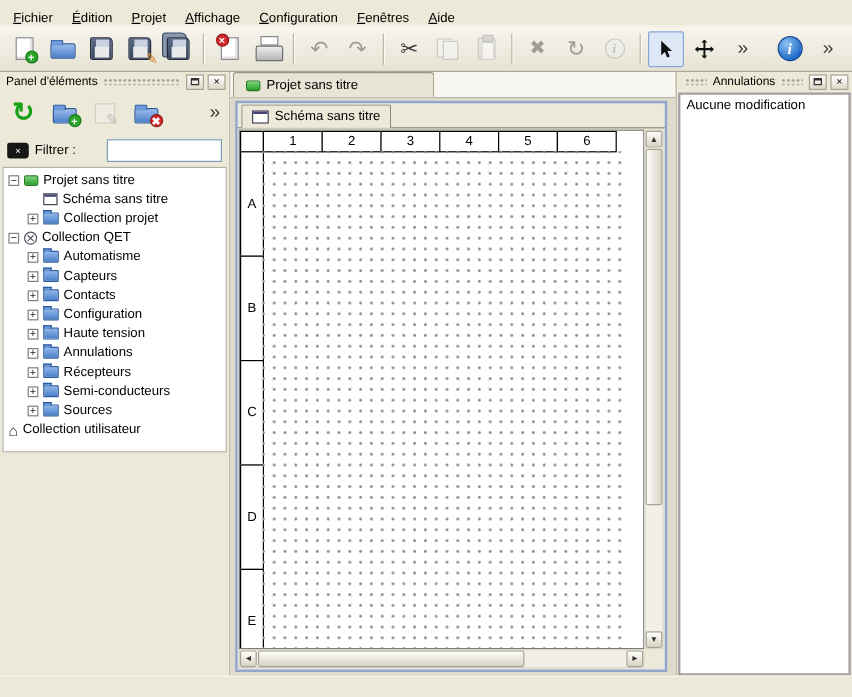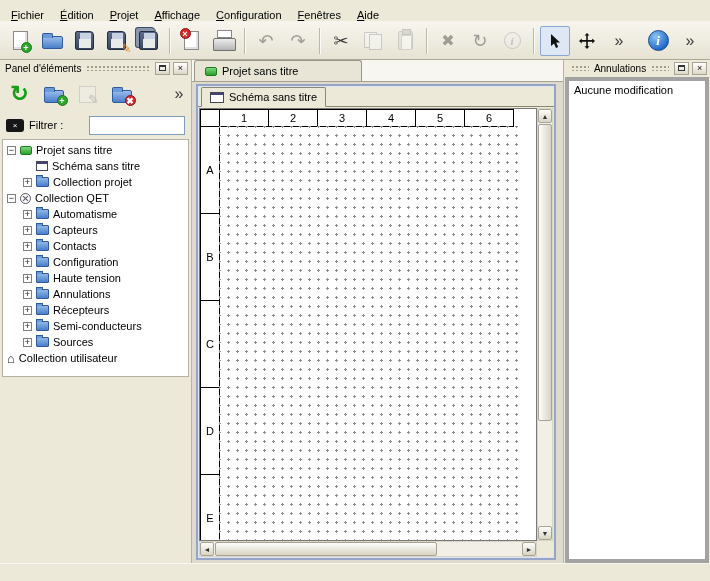--- a/index.html
+++ b/index.html
@@ -117,21 +117,21 @@
   .vscroll, .hscroll { position:relative; background:#f2f0e6; border:1px solid #d9d5c5; }
   .sb { position:absolute; width:14px; height:14px; background:linear-gradient(#fdfdfb,#d8d4c4); border:1px solid #a8a494; border-radius:2px; font-size:7px; color:#333; display:flex; align-items:center; justify-content:center; }
   .sb.up { top:0; left:0; } .sb.down { bottom:0; left:0; }
   .sb.left { left:0; top:0; } .sb.right { right:0; top:0; }
   .vthumb { position:absolute; left:0; top:15px; width:14px; height:69%; background:linear-gradient(90deg,#fdfdfb,#d8d4c4); border:1px solid #a8a494; border-radius:2px; }
   .hthumb { position:absolute; top:0; left:15px; height:14px; width:66%; background:linear-gradient(#fdfdfb,#d8d4c4); border:1px solid #a8a494; border-radius:2px; }
   .scorner { background:#ece9d8; }
 
   
   .right-dock { width:147px; flex:none; display:flex; flex-direction:column; background:#ece9d8; border-left:1px solid #b8b4a2; }
-  .undo-list { flex:1; margin:1px 1px 0 1px; background:#fff; border:4px solid #a3a3a3; padding:3px 5px; }
+  .undo-list { flex:1; margin:1px 1px 0 1px; background:#fff; border:2px solid #a3a3a3; padding:3px 5px; }
 
   .statusbar { height:18px; flex:none; background:#ece9d8; border-top:1px solid #f8f6ee; }
 
   svg { display:block; }
 </style>
 </head>
 <body>
 
 <div class="app">
 

